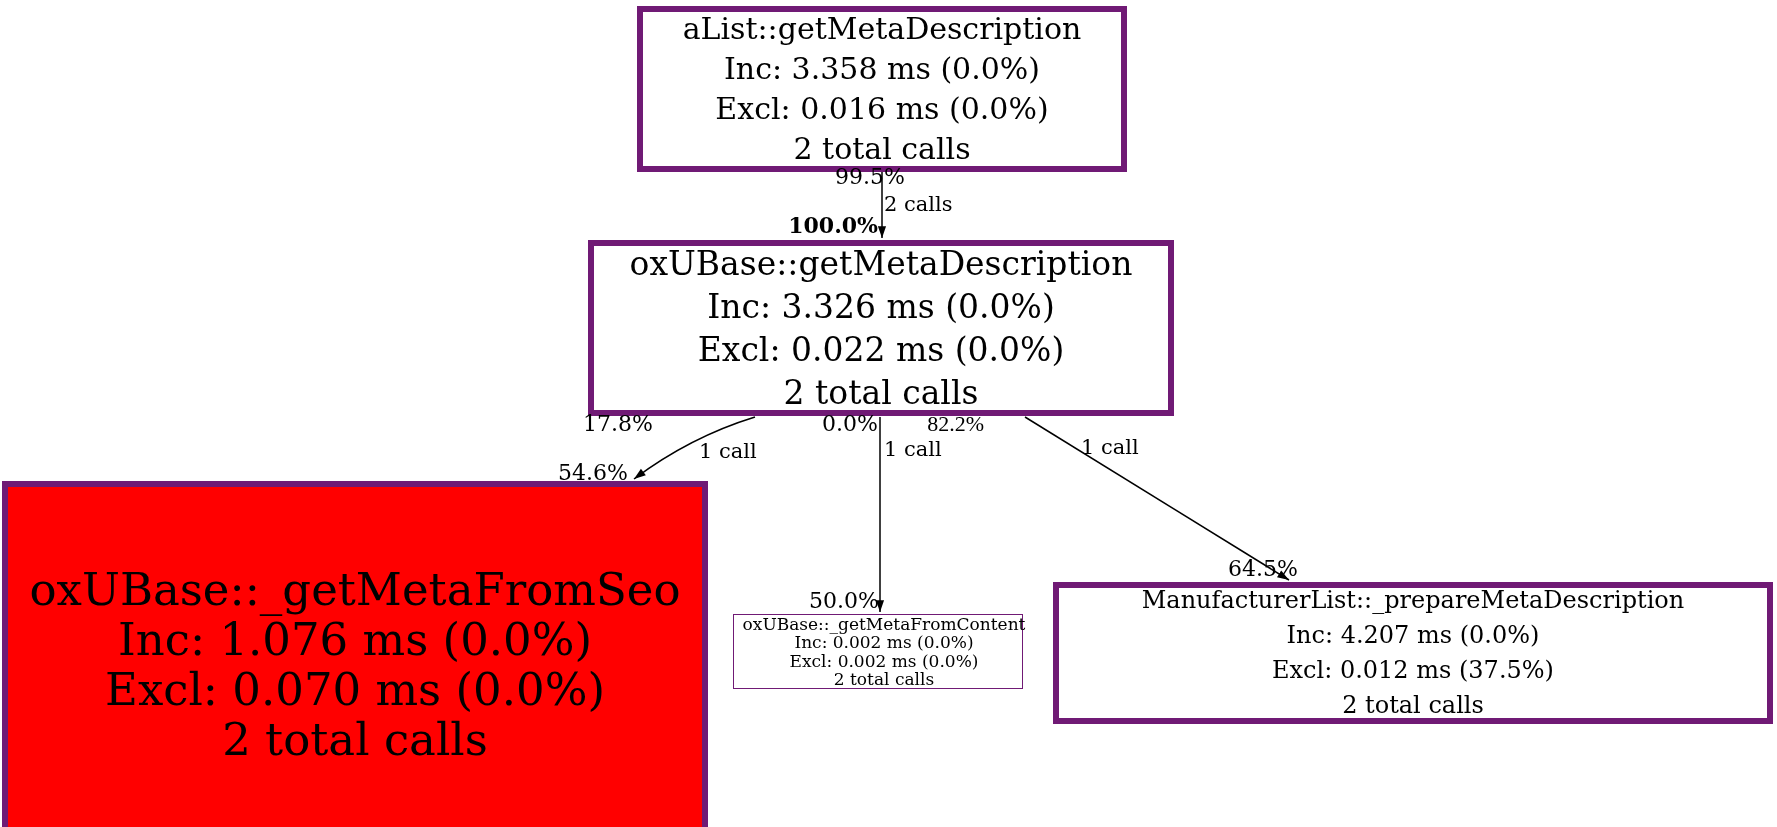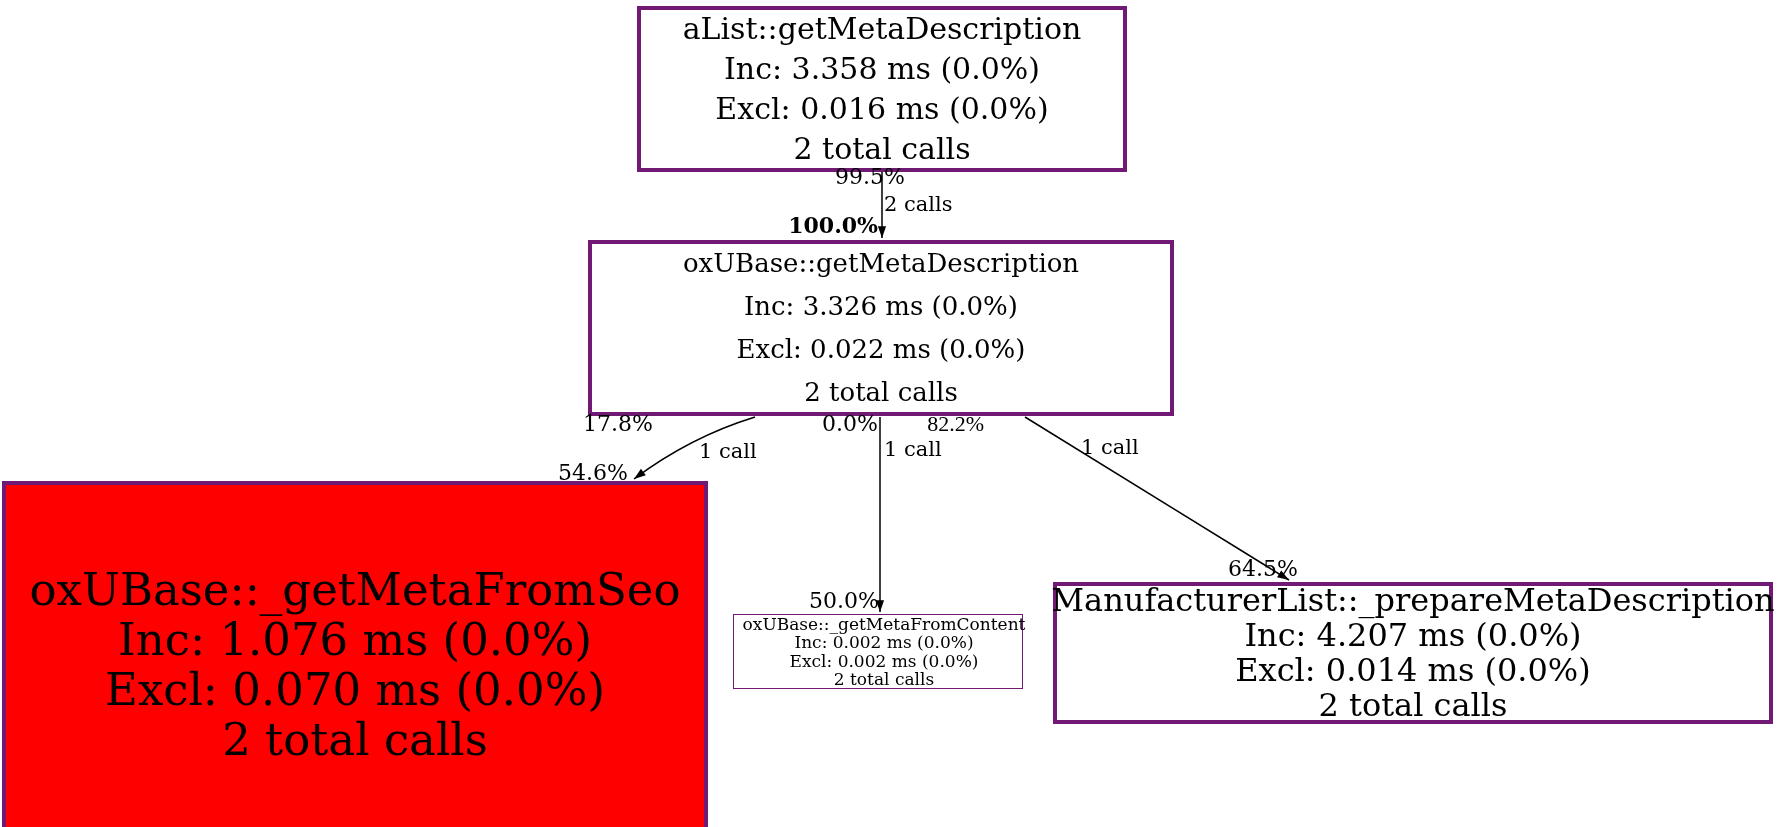--- a/index.html
+++ b/index.html
@@ -18,21 +18,21 @@
   }
   .edges-layer {
     position: absolute;
     left: 0; top: 0;
     width: 1777px; height: 827px;
     pointer-events: none;
   }
   .node {
     position: absolute;
     box-sizing: border-box;
-    border: 4px solid #701a75;
+    border: 6px solid #701a75;
     background: #ffffff;
     display: flex;
     flex-direction: column;
     justify-content: center;
     align-items: center;
     text-align: center;
   }
   .node-line {
     white-space: nowrap;
   }
@@ -63,45 +63,45 @@
     <path d="M 1025 417 L 1289 580" stroke="#000000" stroke-width="1.5" fill="none" marker-end="url(#arrow)"></path>
   </svg>
 
   <div class="node" style="left: 637px; top: 6px; width: 490px; height: 166px; font-size: 30px; line-height: 40px; background-color: rgb(255, 255, 255);">
     <div class="node-line">aList::getMetaDescription</div>
     <div class="node-line">Inc: 3.358 ms (0.0%)</div>
     <div class="node-line">Excl: 0.016 ms (0.0%)</div>
     <div class="node-line">2 total calls</div>
   </div>
 
-  <div class="node" style="left: 588px; top: 240px; width: 586px; height: 176px; font-size: 26px; line-height: 43px; background-color: rgb(255, 255, 255);">
+  <div class="node" style="left: 588px; top: 240px; width: 586px; height: 176px; font-size: 33px; line-height: 43px; background-color: rgb(255, 255, 255);">
     <div class="node-line">oxUBase::getMetaDescription</div>
     <div class="node-line">Inc: 3.326 ms (0.0%)</div>
     <div class="node-line">Excl: 0.022 ms (0.0%)</div>
     <div class="node-line">2 total calls</div>
   </div>
 
   <div class="node" style="left: 2px; top: 481px; width: 706px; height: 367px; font-size: 45px; line-height: 50px; background-color: rgb(255, 0, 0);">
     <div class="node-line">oxUBase::_getMetaFromSeo</div>
     <div class="node-line">Inc: 1.076 ms (0.0%)</div>
     <div class="node-line">Excl: 0.070 ms (0.0%)</div>
     <div class="node-line">2 total calls</div>
   </div>
 
   <div class="node" style="left: 733px; top: 614px; width: 290px; height: 75px; font-size: 17px; line-height: 18.5px; border-width: 1.5px; background-color: rgb(255, 255, 255); padding-left: 12px;">
     <div class="node-line">oxUBase::_getMetaFromContent</div>
     <div class="node-line">Inc: 0.002 ms (0.0%)</div>
     <div class="node-line">Excl: 0.002 ms (0.0%)</div>
     <div class="node-line">2 total calls</div>
   </div>
 
-  <div class="node" style="left: 1053px; top: 582px; width: 720px; height: 142px; font-size: 32px; line-height: 35px; background-color: rgb(255, 255, 255);">
+  <div class="node" style="left: 1053px; top: 582px; width: 720px; height: 142px; font-size: 24px; line-height: 35px; background-color: rgb(255, 255, 255);">
     <div class="node-line">ManufacturerList::_prepareMetaDescription</div>
     <div class="node-line">Inc: 4.207 ms (0.0%)</div>
-    <div class="node-line">Excl: 0.014 ms (0.0%)</div>
+    <div class="node-line">Excl: 0.012 ms (37.5%)</div>
     <div class="node-line">2 total calls</div>
   </div>
 
   <div class="edge-label" style="right:872px; top:165px; text-align:right;">99.5%</div>
   <div class="edge-label small" style="left:884px; top:193px;">2 calls</div>
   <div class="edge-label" style="right:899px; top:214px; text-align:right;font-weight:bold;">100.0%</div>
 
   <div class="edge-label" style="right:1124px; top:412px; text-align:left;">17.8%</div>
   <div class="edge-label small" style="left:699px; top:440px;">1 call</div>
   <div class="edge-label" style="right:1149px; top:461px; text-align:right;">54.6%</div>

